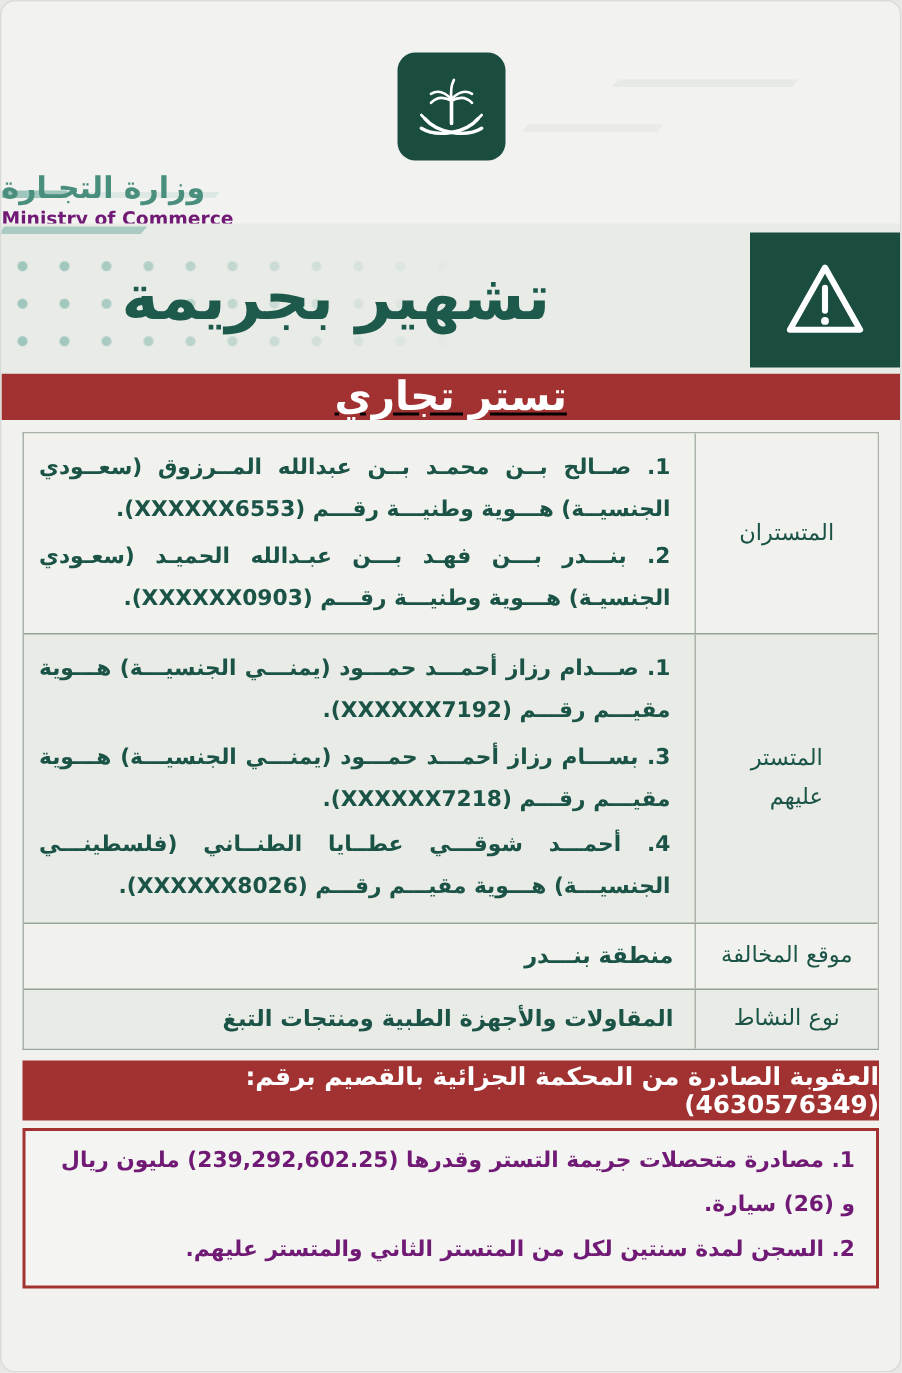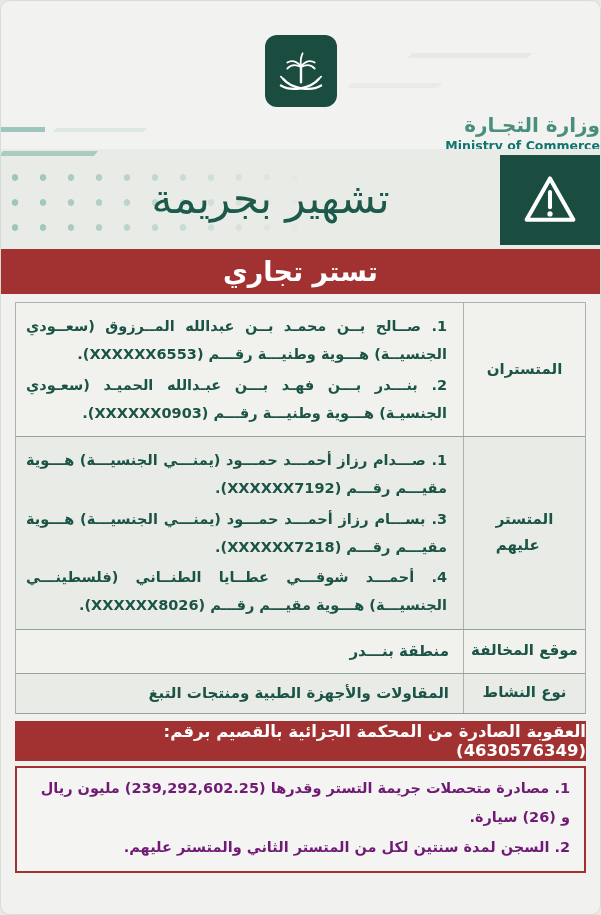--- a/index.html
+++ b/index.html
@@ -10,64 +10,64 @@
     position:relative; width:601px; height:915px; overflow:hidden;
     background:#f1f2ef; border:1px solid #d9dbd7; border-radius:10px;
   }
 
   
   .top{ position:relative; height:148px; background:#f2f2f0; }
   .top-dash-a{ position:absolute; left:0; top:126px; width:44px; height:5px; background:#9fc6bc; }
   .top-dash-b{ position:absolute; left:54px; top:127px; width:90px; height:4px; background:#dde8e4; transform:skewX(-40deg); }
   .top-faint-1{ position:absolute; right:70px; top:52px; width:120px; height:5px; background:rgba(160,175,170,.12); transform:skewX(-40deg); }
   .top-faint-2{ position:absolute; right:160px; top:82px; width:90px; height:5px; background:rgba(160,175,170,.10); transform:skewX(-40deg); }
-  .logo-block{ position:absolute; left:0; right:0; top:34px; text-align:right; }
+  .logo-block{ position:absolute; left:0; right:0; top:34px; text-align:left; }
   .emblem{
     width:72px; height:72px; margin:0 auto; background:#1a4c40;
     border-radius:12px; display:flex; align-items:center; justify-content:center;
   }
   .ministry-ar{ margin-top:6px; font-size:20px; font-weight:bold; color:#4a8f7d; }
-  .ministry-en{ margin-top:1px; font-size:12.5px; font-weight:bold; color:#0f766e; }
+  .ministry-en{ margin-top:1px; font-size:12.5px; font-weight:bold; color:#701a75; }
 
   
   .title-band{ position:relative; height:100px; background:#e9ebe7; }
   .band-dots{
     position:absolute; left:0; top:16px; width:330px; height:74px;
     background-image:radial-gradient(circle, #9fc6bc 3px, rgba(0,0,0,0) 3.6px);
     background-size:28px 25px;
     -webkit-mask-image:linear-gradient(to right,#000 10%,rgba(0,0,0,.35) 60%,transparent 95%);
             mask-image:linear-gradient(to right,#000 10%,rgba(0,0,0,.35) 60%,transparent 95%);
   }
   .band-dash{ position:absolute; left:0; top:2px; width:95px; height:5px; background:#a9cbc2; transform:skewX(-40deg); }
   .page-title{
     position:absolute; left:80px; right:140px; top:50%; transform:translateY(-52%);
-    text-align:center; font-size:42px; font-weight:normal; color:#1d5a4c;
+    font-size:42px; font-weight:bold; color:#1d5a4c;
   }
   .warning-box{
     position:absolute; right:0; top:6px; bottom:4px; width:100px;
     background:#1a4c40; display:flex; align-items:center; justify-content:center;
   }
 
   
   .red-band{
-    height:45px; background:#a23231; display:flex; align-items:center; justify-content:center;
+    height:31px; background:#a23231; display:flex; align-items:center; justify-content:center;text-decoration:underline;
   }
   .red-band h2{ color:#ffffff; font-size:27px; font-weight:bold; }
 
   
   .body{ padding:8px 14px 0; }
   .info-table{ direction:rtl; border:1px solid #a9b3a9; border-bottom:1px solid #96a399; }
   .row{ display:flex; }
   .row + .row{ border-top:1px solid #96a399; }
   .row:nth-child(odd){ background:#f1f2ee; }
   .row:nth-child(even){ background:#e9ebe6; }
   .label{
     width:122px; flex:0 0 122px; display:flex; align-items:center; justify-content:center;
-    border-left:1px solid #aab4aa; font-size:15px; font-weight:bold; color:#1b5447;
-    text-align:left; white-space:pre-line; line-height:1.7; padding:4px;
+    border-left:1px solid #aab4aa; font-size:15px; font-weight:normal; color:#1b5447;
+    text-align:right; white-space:pre-line; line-height:1.7; padding:4px;
   }
   .content{ flex:1; padding:7px 12px 7px 10px; }
   .entry{
     direction:rtl; text-align:justify; color:#1b5447; font-weight:bold;
     font-size:14.5px; line-height:1.95; padding-right:4px; margin:2px 0;
   }
   .row-1{ min-height:92px; }
   .row-2{ min-height:178px; }
   .row-3{ min-height:44px; }
   .row-4{ min-height:40px; }

